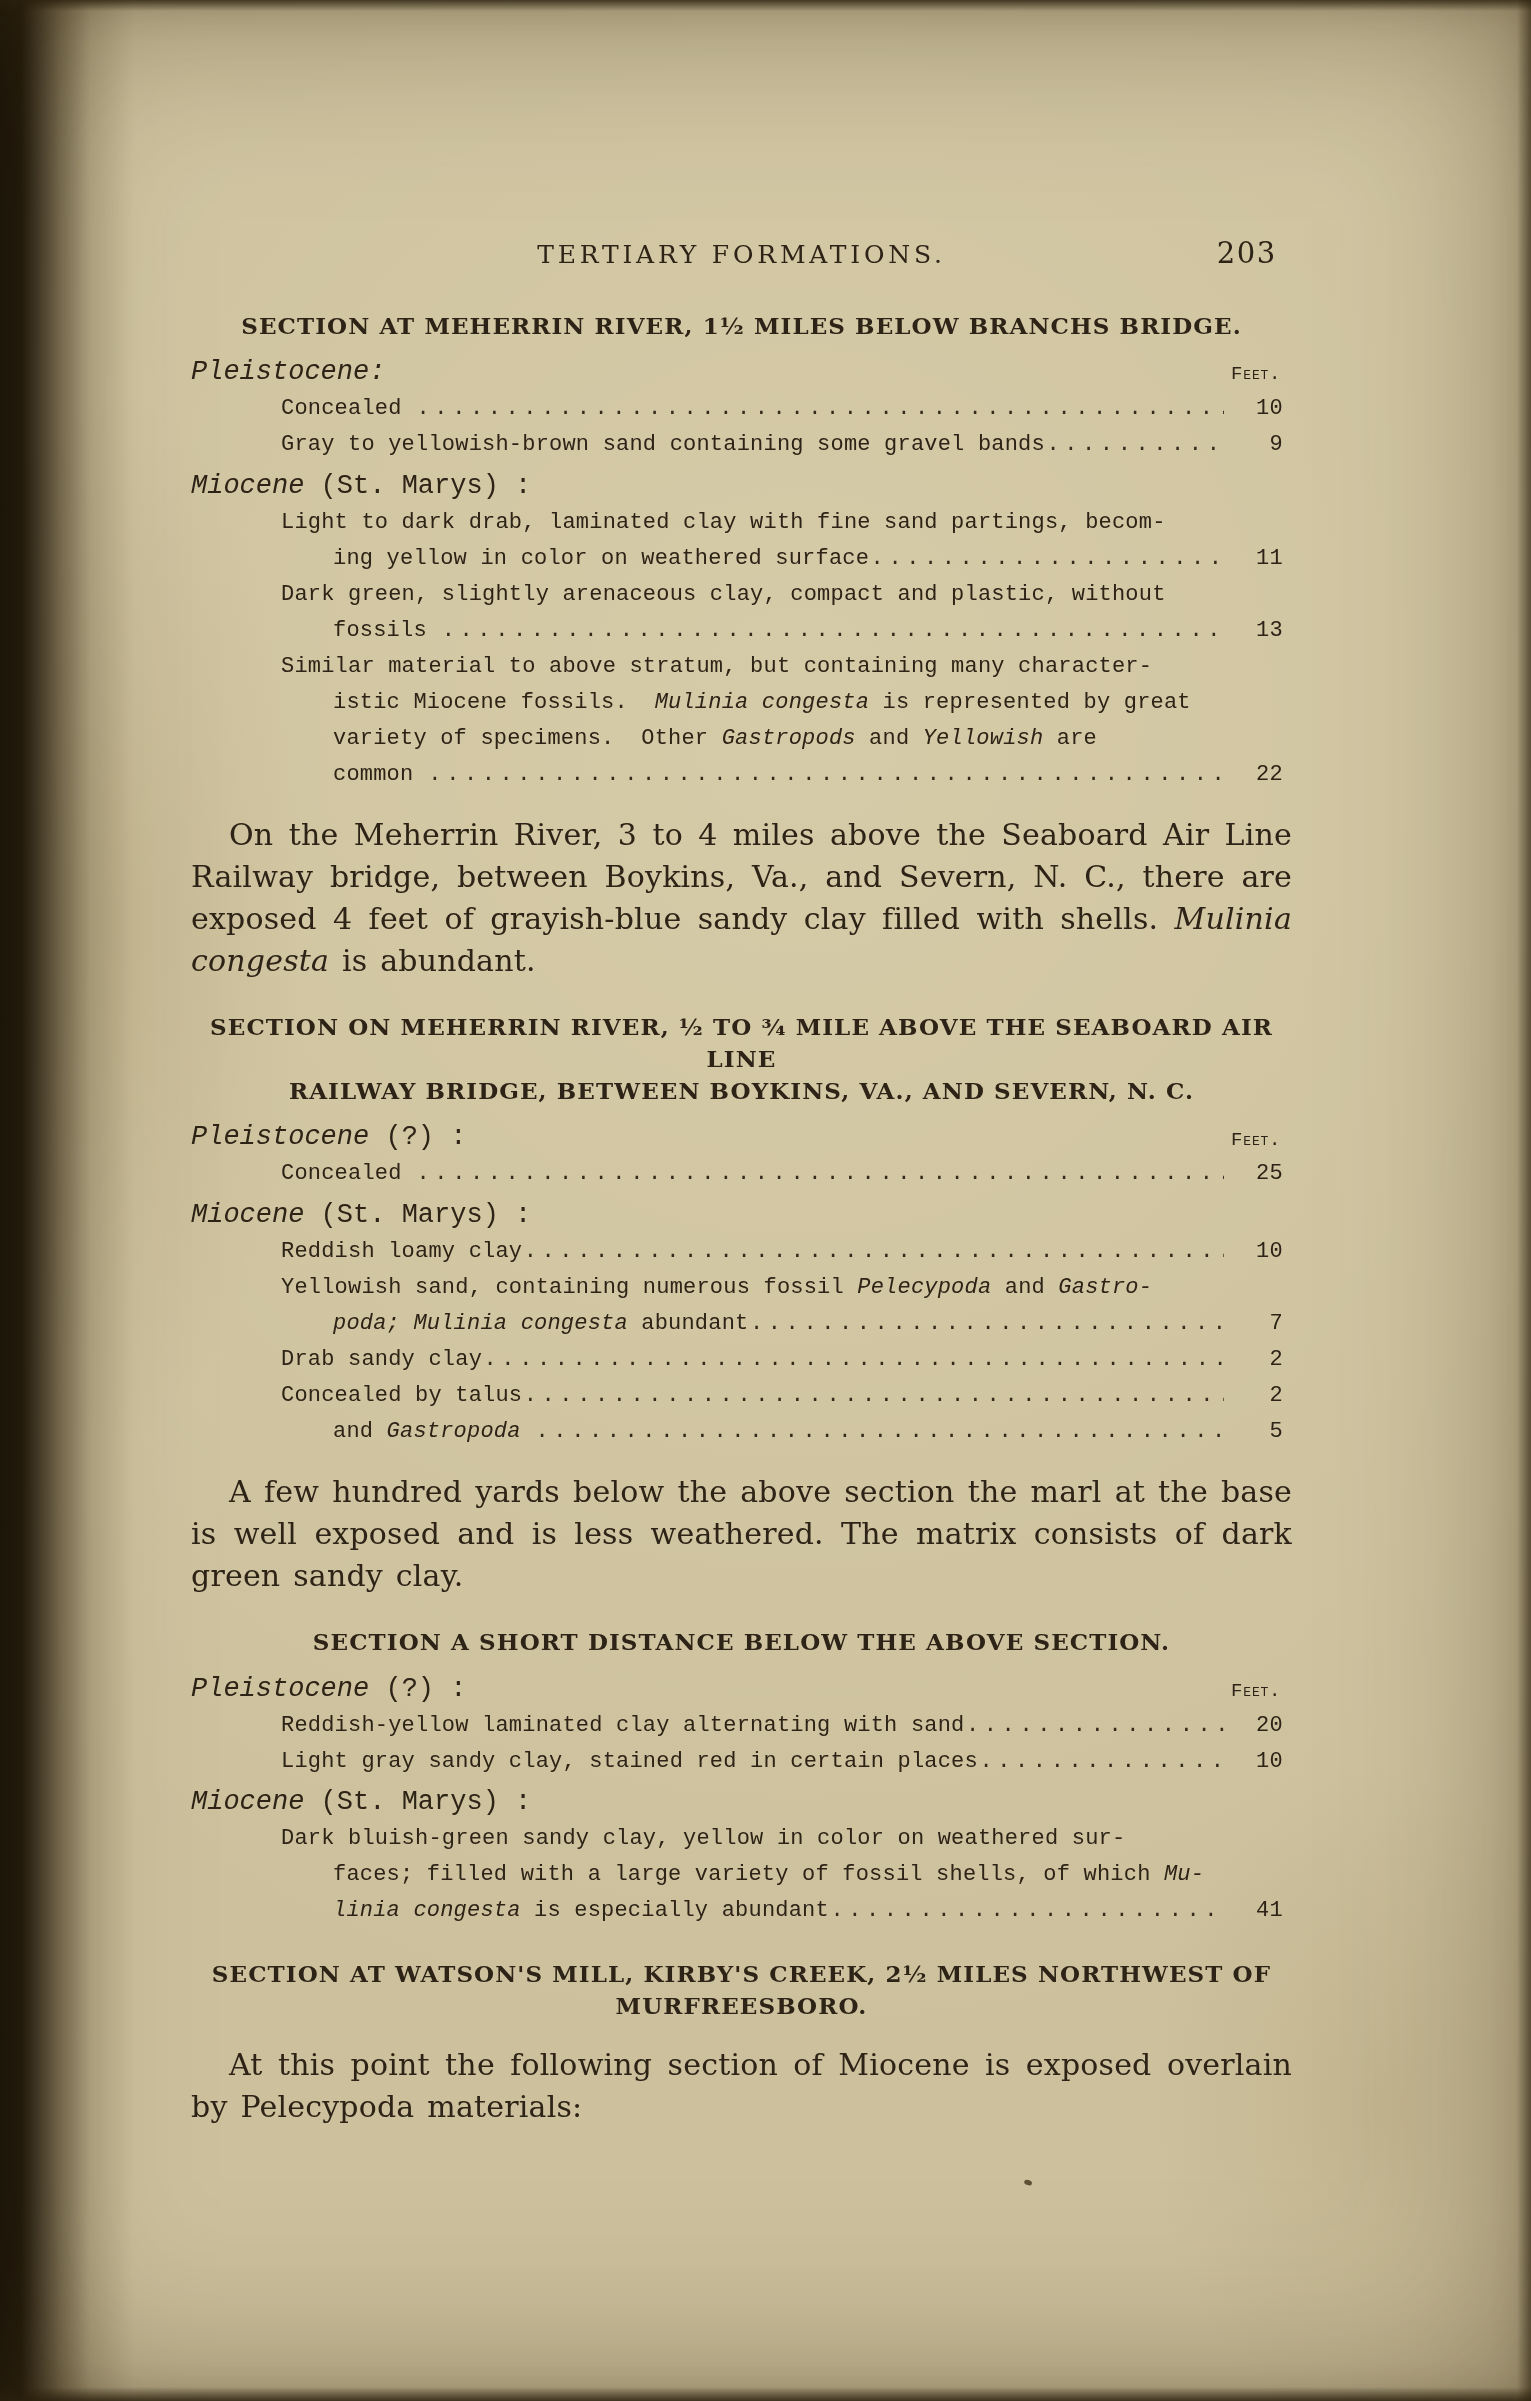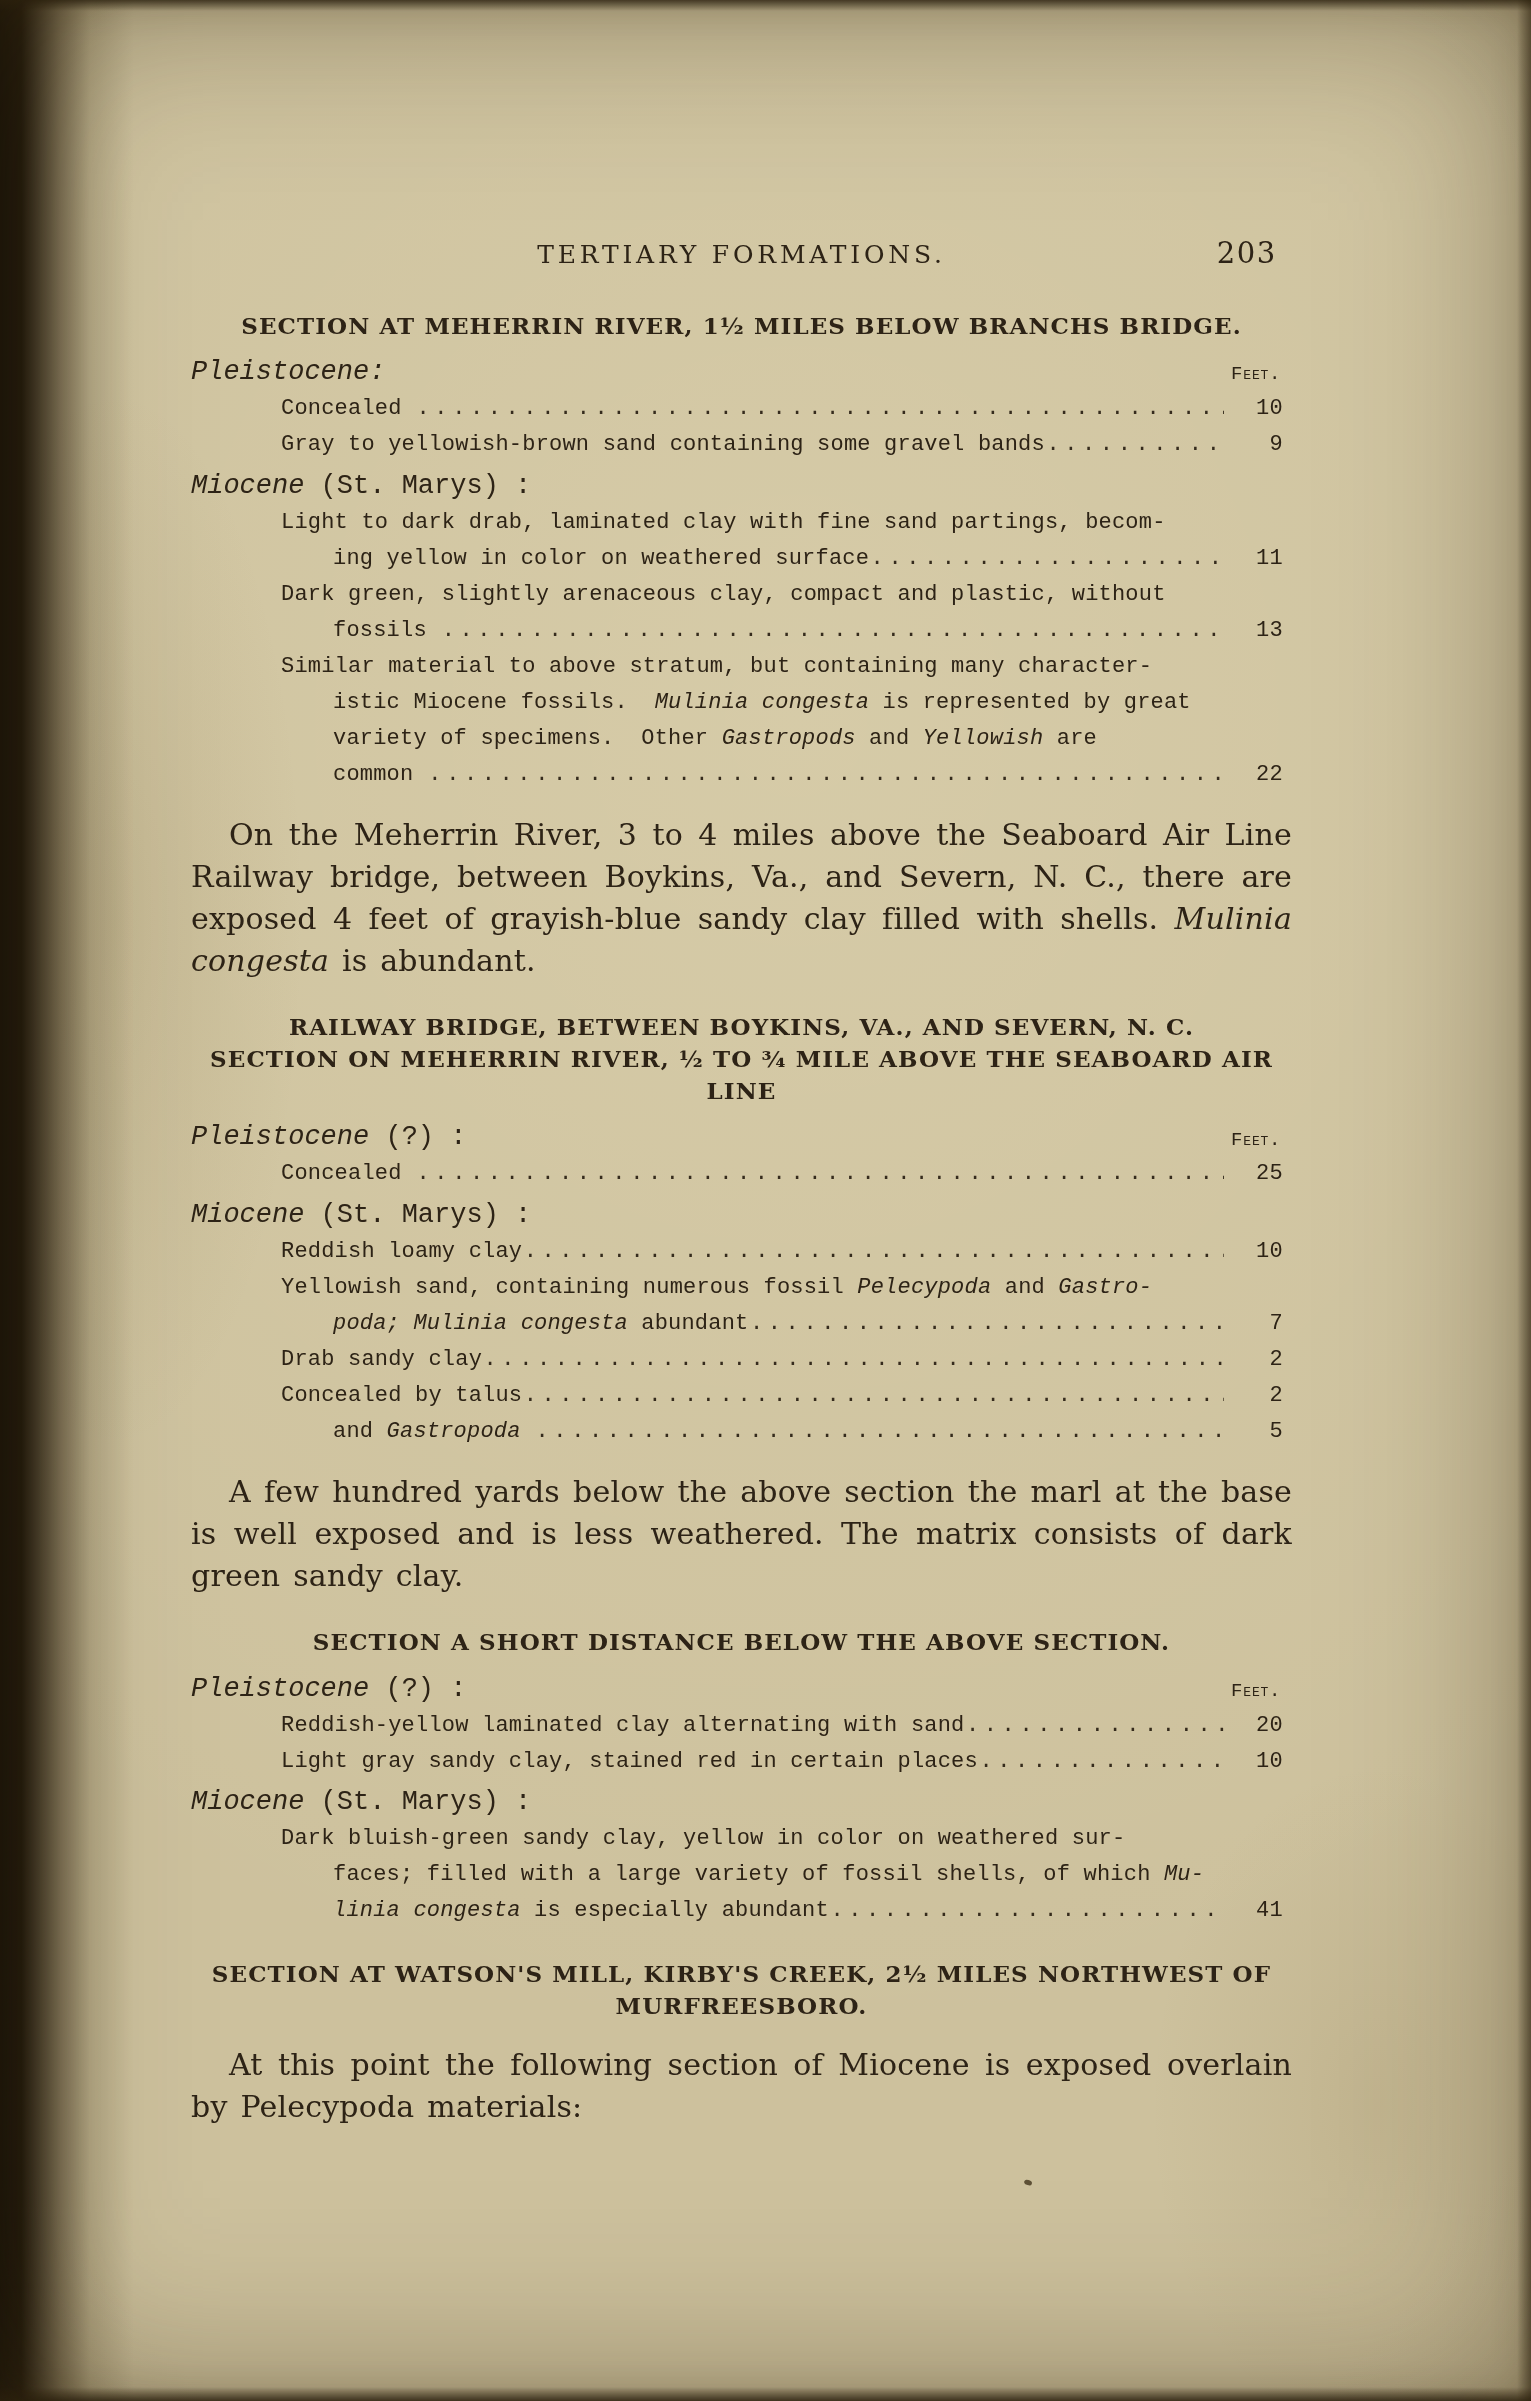--- a/index.html
+++ b/index.html
@@ -150,22 +150,22 @@
             </div>
             <div class="line ind2 lastline">
               <span class="ltext"><span>common </span></span>
               <span class="dots">................................................................................................................................................................</span>
               <span class="feet-value">22</span>
             </div>
           </div>
         </div>
         <p class="para"><span>On the Meherrin River, 3 to 4 miles above the Seaboard Air Line Railway bridge, between Boykins, Va., and Severn, N. C., there are exposed 4 feet of grayish-blue sandy clay filled with shells.  </span><span class="it">Mulinia congesta</span><span> is abundant.</span></p>
         <div class="sec-heading">
+          <div class="sh-line">SECTION ON MEHERRIN RIVER, ½ TO ¾ MILE ABOVE THE SEABOARD AIR LINE</div>
           <div class="sh-line">RAILWAY BRIDGE, BETWEEN BOYKINS, VA., AND SEVERN, N. C.</div>
-          <div class="sh-line">SECTION ON MEHERRIN RIVER, ½ TO ¾ MILE ABOVE THE SEABOARD AIR LINE</div>
         </div>
         <div class="group">
           <div class="group-label"><span class="it">Pleistocene</span><span> (?) :</span></div>
           <div class="feet-label">Feet.</div>
           <div class="entry">
             <div class="line ind1 lastline">
               <span class="ltext"><span>Concealed </span></span>
               <span class="dots">................................................................................................................................................................</span>
               <span class="feet-value">25</span>
             </div>

